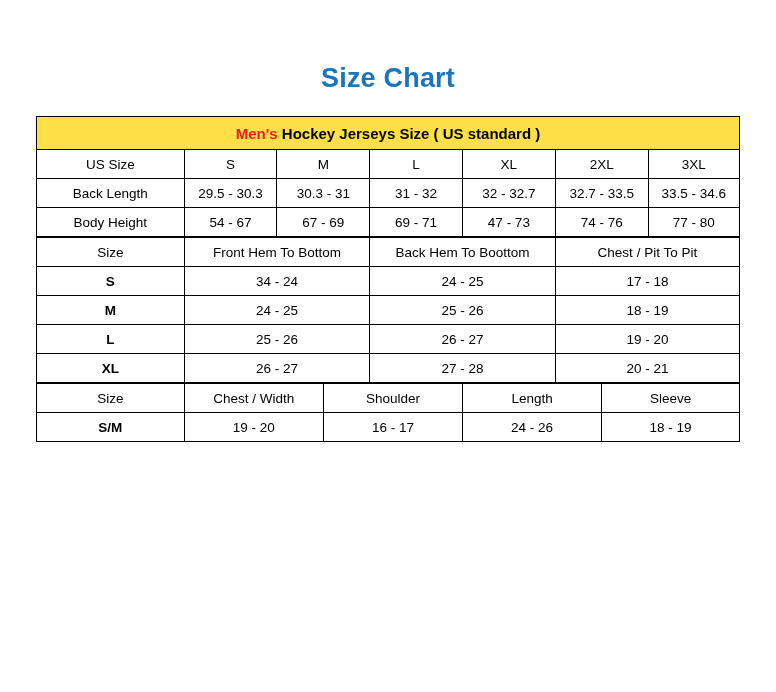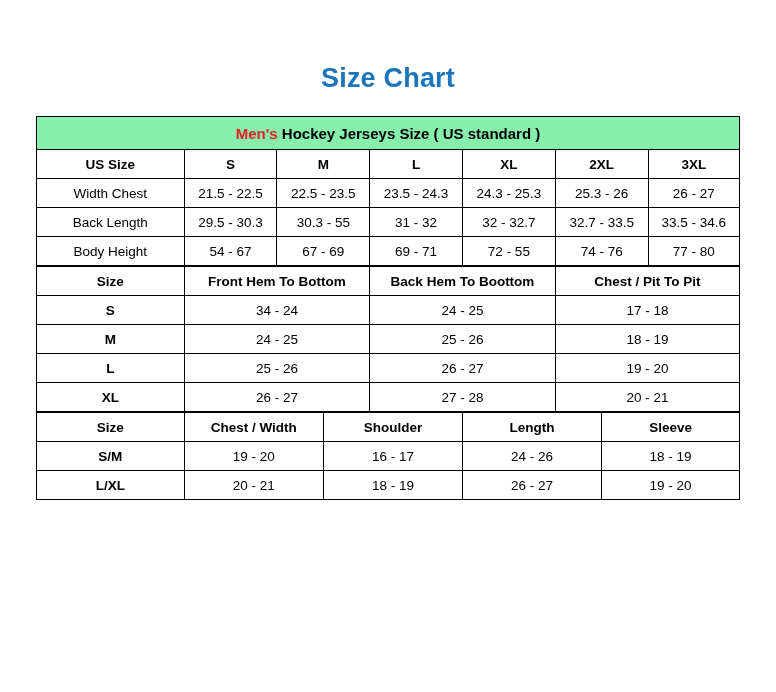--- a/index.html
+++ b/index.html
@@ -39,30 +39,30 @@
   td, th {
     border: 1px solid #000000;
     font-size: 13.5px;
     text-align: center;
     vertical-align: middle;
     padding: 0;
     height: 28px;
     font-weight: normal;
   }
   .banner {
-    background: #86efac;
+    background: #fde047;
     font-weight: bold;
     font-size: 15px;
     height: 32px;
   }
   .banner .accent {
     color: #ed1c24;
   }
   .hdr {
-    font-weight: bold;
+    font-weight: normal;
   }
   .rowlabel-left {
     font-weight: normal;
   }
   .bold {
     font-weight: bold;
   }
 </style>
 </head>
 <body>
@@ -90,43 +90,34 @@
         <tr>
           <td class="hdr">US Size</td>
           <td class="hdr">S</td>
           <td class="hdr">M</td>
           <td class="hdr">L</td>
           <td class="hdr">XL</td>
           <td class="hdr">2XL</td>
           <td class="hdr">3XL</td>
         </tr>
         <tr>
-          <td class="rowlabel-left">Width Chest</td>
-          <td>21.5 - 22.5</td>
-          <td>22.5 - 23.5</td>
-          <td>23.5 - 24.3</td>
-          <td>24.3 - 25.3</td>
-          <td>25.3 - 26</td>
-          <td>26 - 27</td>
-        </tr>
-        <tr>
           <td class="rowlabel-left">Back Length</td>
           <td>29.5 - 30.3</td>
-          <td>30.3 - 55</td>
+          <td>30.3 - 31</td>
           <td>31 - 32</td>
           <td>32 - 32.7</td>
           <td>32.7 - 33.5</td>
           <td>33.5 - 34.6</td>
         </tr>
         <tr>
           <td class="rowlabel-left">Body Height</td>
           <td>54 - 67</td>
           <td>67 - 69</td>
           <td>69 - 71</td>
-          <td>72 - 55</td>
+          <td>47 - 73</td>
           <td>74 - 76</td>
           <td>77 - 80</td>
         </tr>
       </tbody>
     </table>
 
     <table>
       <colgroup>
         <col style="width:21%">
           <col style="width:26.4%">
@@ -183,24 +174,17 @@
           <td class="hdr">Length</td>
           <td class="hdr">Sleeve</td>
         </tr>
         <tr>
           <td class="bold">S/M</td>
           <td>19 - 20</td>
           <td>16 - 17</td>
           <td>24 - 26</td>
           <td>18 - 19</td>
         </tr>
-        <tr>
-          <td class="bold">L/XL</td>
-          <td>20 - 21</td>
-          <td>18 - 19</td>
-          <td>26 - 27</td>
-          <td>19 - 20</td>
-        </tr>
       </tbody>
     </table>
 
   </div>
 </div>
 
 </body></html>

